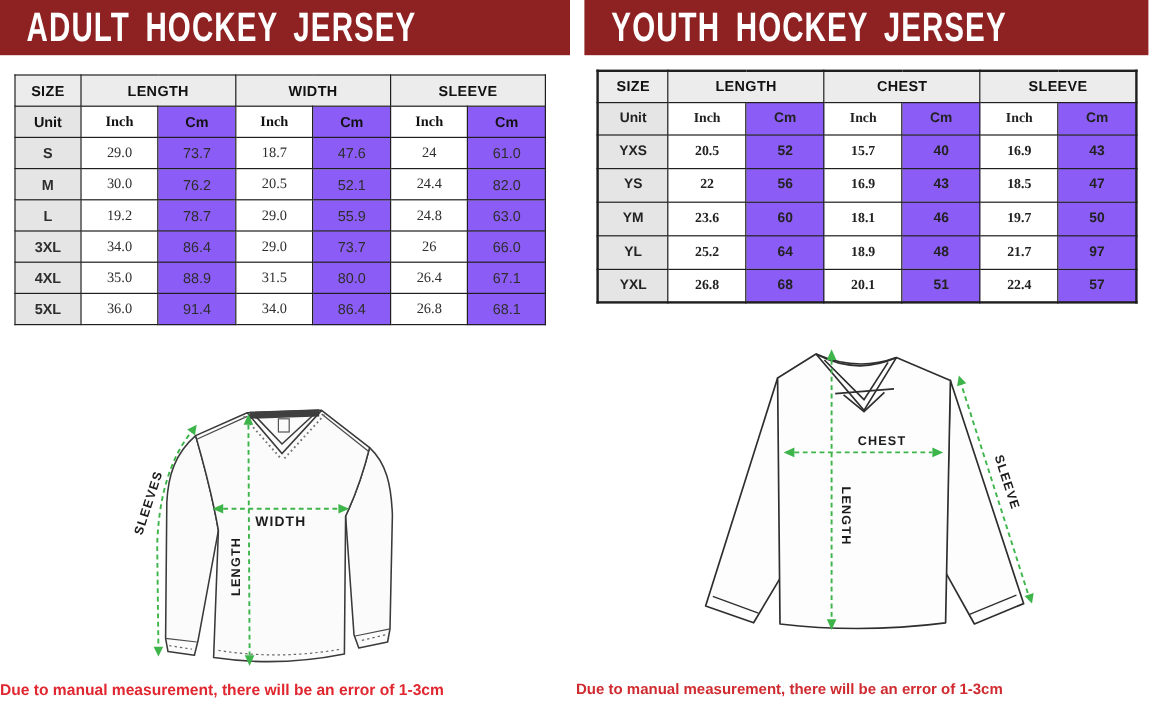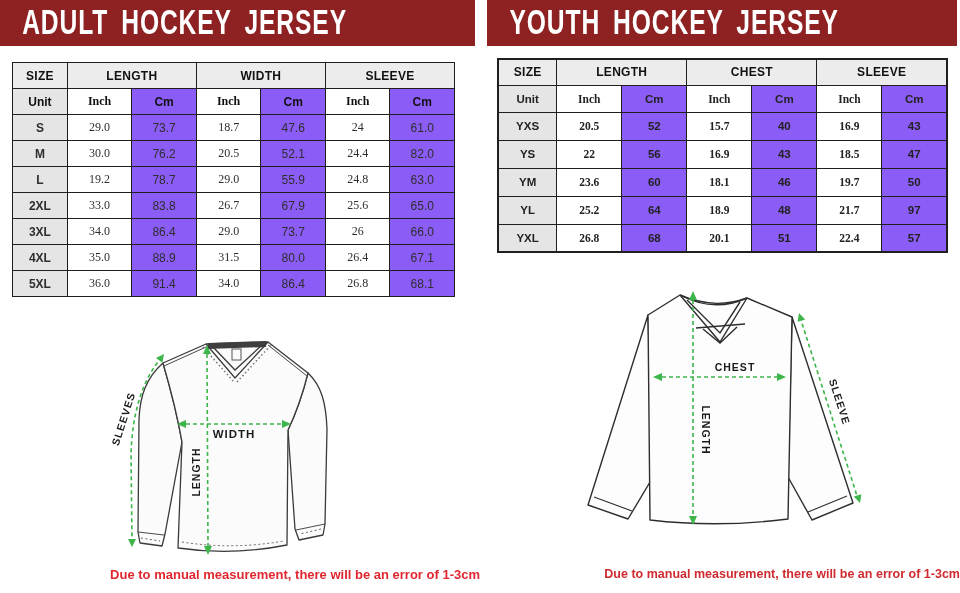--- a/index.html
+++ b/index.html
@@ -41,21 +41,21 @@
   table.adult tr.unit-row td{font-weight:bold; color:#111;}
   table.adult td.c-size{font-weight:bold; font-size:12px;}
   table.youth td{font-size:11.5px; color:#222; font-weight:bold;}
   
   svg.diagram{position:absolute;}
   svg.adult-diagram{left:94px; top:334px;}
   svg.youth-diagram{left:575px; top:283px;}
   .meas-label{font-weight:bold; fill:#1b1b1b; letter-spacing:1px;}
   
   .footnote{
-    position:absolute; top:567px; width:480px; text-align:right;
+    position:absolute; top:567px; width:480px; text-align:left;
     font-weight:bold;
   }
   .footnote.left{left:0; color:#E02730; font-size:13px;}
   .footnote.right{left:480px; color:#CF2B30; font-size:12.5px;}
 </style>
 </head>
 <body>
 
 <div class="page">
 
@@ -115,29 +115,20 @@
         <tr>
           <td class="c-size">L</td>
           <td class="c-inch">19.2</td>
           <td class="c-cm">78.7</td>
           <td class="c-inch">29.0</td>
           <td class="c-cm">55.9</td>
           <td class="c-inch">24.8</td>
           <td class="c-cm">63.0</td>
         </tr>
         <tr>
-          <td class="c-size">2XL</td>
-          <td class="c-inch">33.0</td>
-          <td class="c-cm">83.8</td>
-          <td class="c-inch">26.7</td>
-          <td class="c-cm">67.9</td>
-          <td class="c-inch">25.6</td>
-          <td class="c-cm">65.0</td>
-        </tr>
-        <tr>
           <td class="c-size">3XL</td>
           <td class="c-inch">34.0</td>
           <td class="c-cm">86.4</td>
           <td class="c-inch">29.0</td>
           <td class="c-cm">73.7</td>
           <td class="c-inch">26</td>
           <td class="c-cm">66.0</td>
         </tr>
         <tr>
           <td class="c-size">4XL</td>

